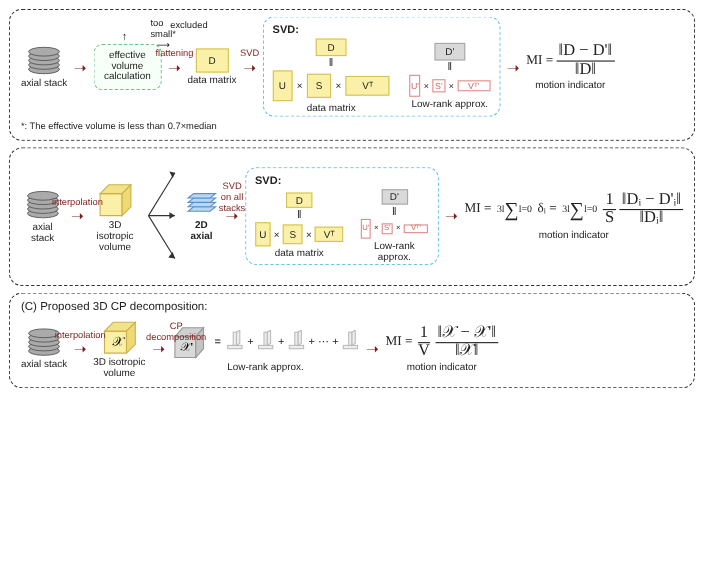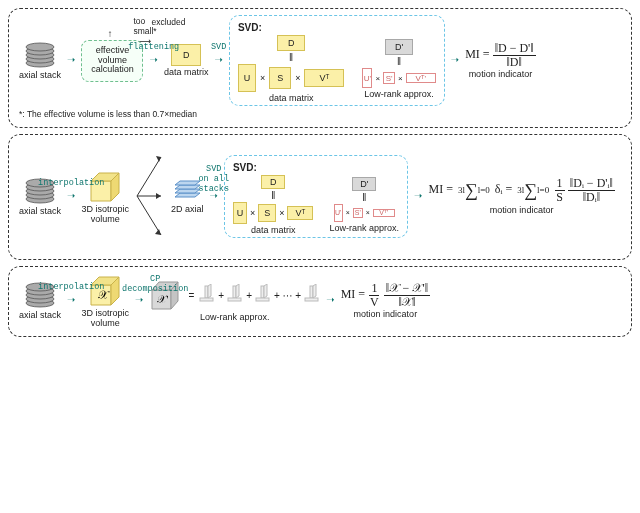--- a/index.html
+++ b/index.html
@@ -15,42 +15,42 @@
     border: 1.5px dashed #333;
     border-radius: 12px;
     padding: 6px 10px 8px 10px;
     margin-bottom: 6px;
     position: relative;
   }
   .panel-title { font-size: 10.5px; margin-bottom: 4px; }
   .row { display: flex; align-items: center; gap: 6px; }
   .col { display: flex; flex-direction: column; align-items: center; gap: 1px; }
   .caption { font-size: 9px; text-align: center; }
-  .arrow { font-size: 14px; color: #0f766e; position: relative; display: flex; flex-direction: column; align-items: center; font-family: Liberation Mono, monospace; }
+  .arrow { font-size: 14px; color: #7f1d1d; position: relative; display: flex; flex-direction: column; align-items: center; }
   .arrow .albl { font-size: 8.5px; position: absolute; top: -10px; white-space: nowrap; }
   .svd-box {
     border: 1.5px dashed #6cc5e6;
     border-radius: 10px;
     padding: 6px 8px 2px 8px;
     display: flex; flex-direction: column; gap: 2px;
   }
   .svd-title { font-weight: bold; font-size: 10px; }
   .svd-row { display: flex; align-items: center; gap: 4px; }
   .cell {
     display: flex; align-items: center; justify-content: center;
     font-size: 9px;
     border: 1px solid #c9b24a;
   }
   .yellow { background: #fbf0a8; border-color: #d5c155; }
   .grey   { background: #d9d9d9; border-color: #a8a8a8; }
   .hollow { background: #fff; border: 1px solid #e08a8a; color: #c66; }
   .times  { font-size: 9px; padding: 0 2px; }
   .eqsign { font-size: 10px; padding: 0 2px; }
   .mi { font-family: "Cambria Math", "Times New Roman", serif; font-size: 12px; white-space: nowrap; }
-  .frac { display: inline-flex; flex-direction: column; align-items: center; vertical-align: middle; font-size: 12px; line-height: 1.05; }
+  .frac { display: inline-flex; flex-direction: column; align-items: center; vertical-align: middle; font-size: 15px; line-height: 1.05; }
   .frac .num { border-bottom: 1px solid #222; padding: 0 2px; }
   .frac .den { padding: 0 2px; }
   .footnote { font-size: 8.5px; margin-top: 3px; }
   .sum {
     font-family: "Cambria Math","Times New Roman",serif;
     display: inline-flex; flex-direction: row; align-items: center;
     font-size: 9px; line-height: 1; vertical-align: middle; margin: 0 2px;
   }
   .sum .sig { font-size: 18px; line-height: 0.8; }
   
@@ -190,21 +190,21 @@
 
     <svg width="30" height="110">
       <line x1="2" y1="55" x2="26" y2="16" stroke="#333"></line>
         <polygon points="26,16 21,15 24,21" fill="#333"></polygon>
       <line x1="2" y1="55" x2="26" y2="55" stroke="#333"></line>
         <polygon points="26,55 21,52 21,58" fill="#333"></polygon>
       <line x1="2" y1="55" x2="26" y2="94" stroke="#333"></line>
         <polygon points="26,94 24,88 20,93" fill="#333"></polygon>
     </svg>
 
-    <div class="col" style="gap:4px;">
+    <div class="col" style="gap:4px;font-weight:bold;">
       <div class="col">
         <svg width="30" height="24">
           <g stroke="#5a90c8" fill="#bcd6ef">
             <polygon points="3,18 23,18 28,14 8,14"></polygon>
               <polygon points="3,14 23,14 28,10 8,10"></polygon>
             <polygon points="3,10 23,10 28,6 8,6"></polygon>
               <polygon points="3,6 23,6 28,2 8,2"></polygon>
           </g>
         </svg>
         <span class="caption">2D axial</span>
@@ -272,20 +272,21 @@
           <span class="num">‖Dᵢ − D'ᵢ‖</span>
           <span class="den">‖Dᵢ‖</span>
         </span>
       </span>
       <span class="caption">motion indicator</span>
     </div>
   </div>
 </div>
 
 <div class="panel">
+  <div class="panel-title">(C) Proposed 3D CP decomposition:</div>
 
   <div class="row">
     <div class="col">
       <svg width="34" height="28">
         <g fill="#aaa" stroke="#555" stroke-width="0.8">
           <ellipse cx="17" cy="22" rx="14" ry="4"></ellipse>
             <ellipse cx="17" cy="18" rx="14" ry="4"></ellipse>
           <ellipse cx="17" cy="14" rx="14" ry="4"></ellipse>
             <ellipse cx="17" cy="10" rx="14" ry="4"></ellipse>
           <ellipse cx="17" cy="6" rx="14" ry="4"></ellipse>

